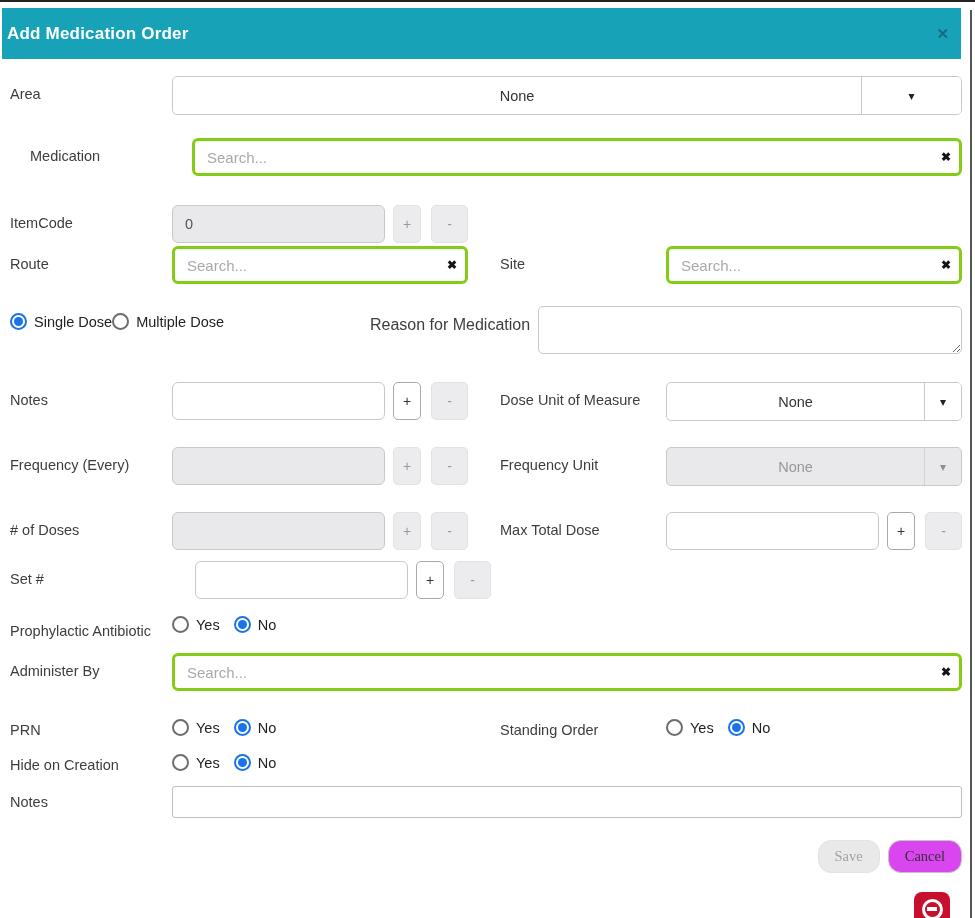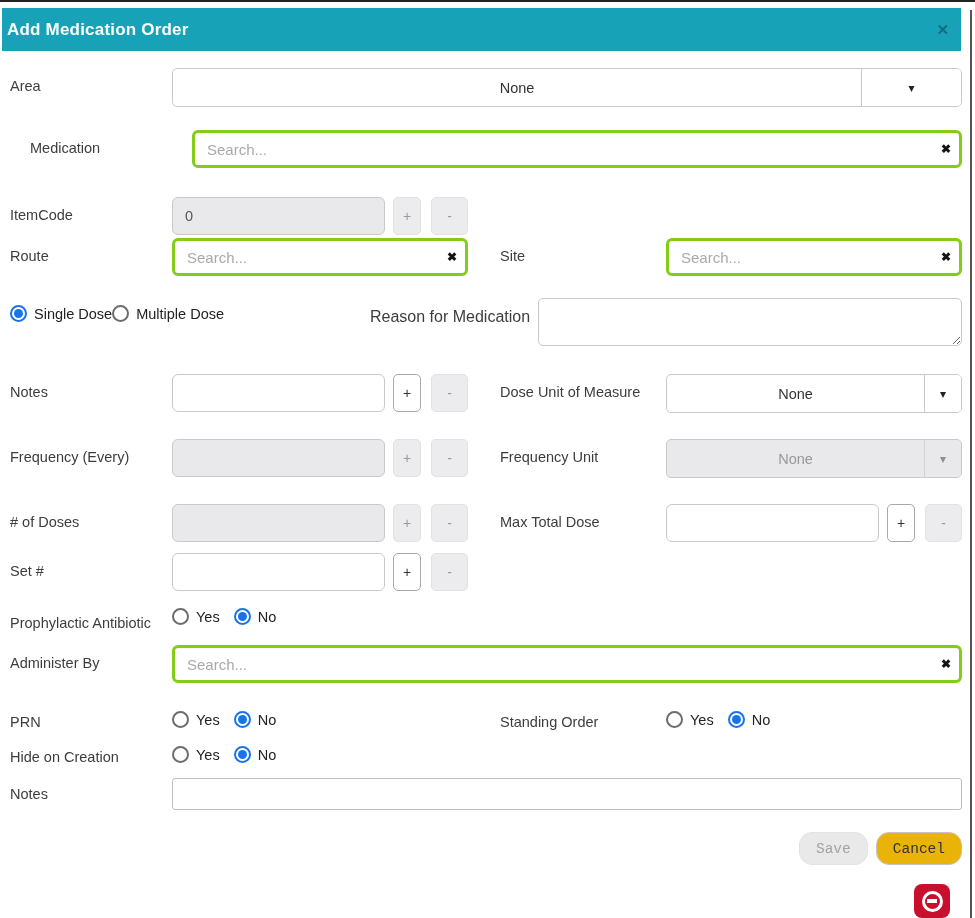--- a/index.html
+++ b/index.html
@@ -9,21 +9,21 @@
     width: 975px; height: 918px;
     background: #fff;
     border-top: 2px solid #232323;
     padding: 0 13px 9px 10px;
     overflow: hidden;
   }
   .right-edge { position:absolute; top:8px; right:3px; bottom:0; width:2px; background:#555; }
 
   
   .modal-header {
-    background:#17a2b8; height:43px;
+    background:#17a2b8; height:51px;
     margin:6px 1px 8px -8px;
     display:flex; align-items:center;
     padding:0 12px 0 5px;
   }
   .modal-title { color:#fff; font-size:17px; font-weight:bold; letter-spacing:.2px; }
   .close-x { margin-left:auto; color:rgba(0,0,0,.32); font-size:15px; font-weight:bold; cursor:pointer; line-height:1; }
 
   
   .row { display:flex; align-items:flex-start; }
   .lbl { width:162px; flex:none; padding-top:8px; font-size:14.5px; color:#3d3d3d; line-height:1.45; }
@@ -88,41 +88,41 @@
     resize:both; font-family:"Liberation Sans", sans-serif; font-size:14px; padding:6px 8px; outline:none; color:#333;
   }
 
   
   .notes-input {
     width:100%; height:32px; border:1px solid #bfbfbf; border-radius:3px;
     padding:0 8px; font-size:14px; outline:none; font-family:"Liberation Sans", sans-serif;
   }
 
   
-  .btn { height:33px; padding:0 16px; border-radius:13px; font-size:14.5px; font-family:Liberation Mono, monospace; }
+  .btn { height:33px; padding:0 16px; border-radius:13px; font-size:14.5px; font-family:Liberation Serif, serif; }
   .btn-save { background:#e9e9e9; border:1px solid #e3e3e3; color:#a3a3a3; cursor:default; }
-  .btn-cancel { background:#eab308; border:1px solid #c4c4c4; color:#333; cursor:pointer; }
+  .btn-cancel { background:#d946ef; border:1px solid #c4c4c4; color:#333; cursor:pointer; }
 
   
   .blocked { width:36px; height:34px; border-radius:8px; background:#c8102e; display:flex; align-items:center; justify-content:center; cursor:pointer; }
   .blocked-circle { width:21px; height:21px; border:3px solid #fff; border-radius:50%; display:flex; align-items:center; justify-content:center; }
   .blocked-bar { width:10px; height:4px; background:#fff; }
 
   
   .r-area { margin-top:17px; }
   .r-med { margin-top:23px;margin-left:20px; }
   .r-item { margin-top:29px; }
   .r-route { margin-top:3px; }
   .r-dosetype { margin-top:22px; }
   .dt-zone { width:350px; flex:none; display:flex; align-items:flex-end; padding-top:7px; }
   .reason-lbl { width:178px; flex:none; padding-top:7px; font-size:16px; color:#3d3d3d; line-height:1.55; padding-left:10px; }
   .r-dose { margin-top:28px; }
   .r-freq { margin-top:26px; }
   .r-numdoses { margin-top:26px; }
-  .r-set { margin-top:11px; }
+  .r-set { margin-top:11px;gap:23px; }
   .r-proph { margin-top:14px; }
   .r-proph .lcol { padding-top:3px; gap:14px; }
   .r-admin { margin-top:11px; }
   .r-prn { margin-top:28px; }
   .r-hide { margin-top:13px; }
   .radio-pair { display:flex; align-items:center; gap:14px; }
   .r-notes { margin-top:10px; }
   .r-notes .lbl { padding-top:6px; }
   .r-buttons { margin-top:22px; display:flex; justify-content:flex-end; gap:8px; }
   .r-blocked { margin-top:19px; display:flex; justify-content:flex-end; padding-right:12px; }

